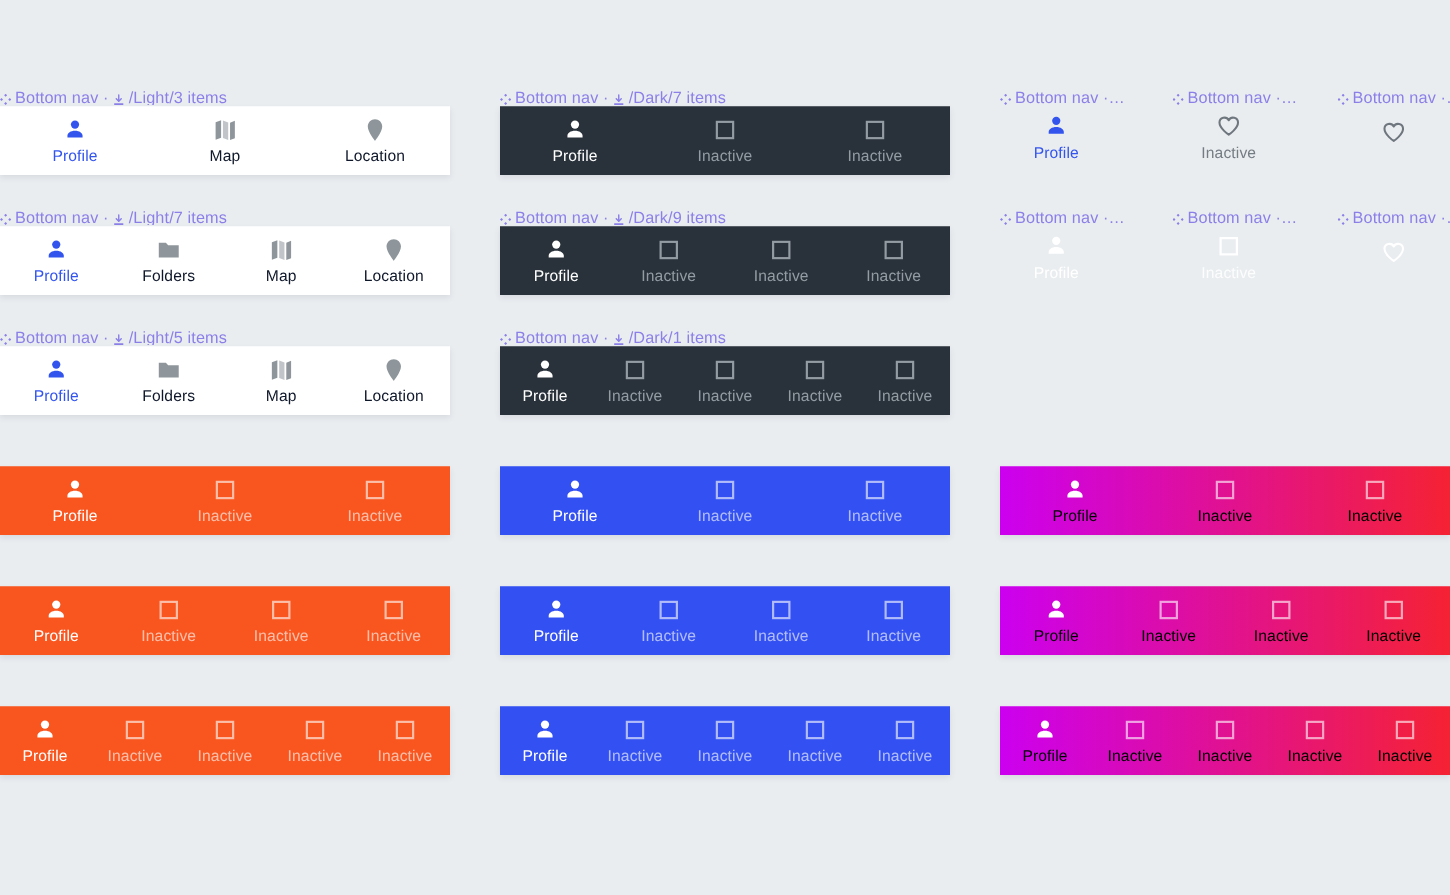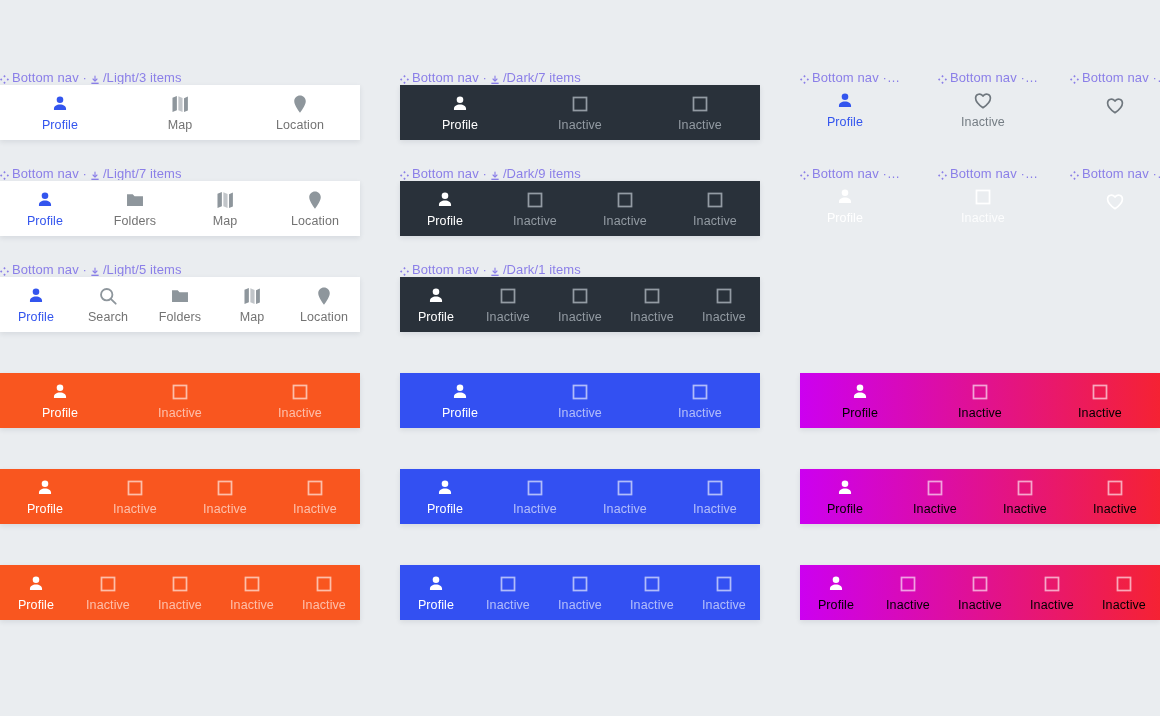--- a/index.html
+++ b/index.html
@@ -70,21 +70,21 @@
   .nav-lbl {
     font-size: 12.5px;
     line-height: 15px;
     white-space: nowrap;
     letter-spacing: .1px;
   }
 
   
   .tm-light { background: #ffffff; }
   .tm-light .nav-item.is-active .nav-lbl { color: #3355ee; }
-  .tm-light .nav-item.is-inactive .nav-lbl { color: #737373; }
+  .tm-light .nav-item.is-inactive .nav-lbl { color: #0f172a; }
 
   
   .tm-dark { background: #29313a; }
   .tm-dark .nav-item.is-active .nav-lbl { color: #ffffff; }
   .tm-dark .nav-item.is-inactive .nav-lbl { color: #939ba3; }
 
   
   .tm-solid .nav-item.is-active .nav-lbl { color: #ffffff; }
   .tm-solid .nav-item.is-inactive .nav-lbl { color: rgba(255,255,255,0.62); }
 
@@ -210,27 +210,20 @@
     </div>
     <div class="navbar tm-light" style="left: 0px; top: 277px; width: 360px; height: 55px;">
       <div class="nav-item is-active">
         <span class="nav-ico"><svg width="22" height="22" viewBox="0 0 24 24" fill="#3355ee">
             <circle cx="12" cy="7.3" r="3.6"></circle>
             <path d="M12 12.6c-3.8 0-6.6 2-6.6 4.3v1.6h13.2v-1.6c0-2.3-2.8-4.3-6.6-4.3z"></path>
           </svg></span>
         <span class="nav-lbl">Profile</span>
       </div>
       <div class="nav-item is-inactive">
-        <span class="nav-ico"><svg width="22" height="22" viewBox="0 0 24 24" fill="none" stroke="#8e969c" stroke-width="2" stroke-linecap="round">
-            <circle cx="10.6" cy="10.6" r="6.2"></circle>
-            <path d="M15.3 15.3 20.4 20.4"></path>
-          </svg></span>
-        <span class="nav-lbl">Search</span>
-      </div>
-      <div class="nav-item is-inactive">
         <span class="nav-ico"><svg width="22" height="22" viewBox="0 0 24 24" fill="#8e969c">
             <path d="M3.3 5.6h6.2l2 2.3h9.2v10.6H3.3z"></path>
           </svg></span>
         <span class="nav-lbl">Folders</span>
       </div>
       <div class="nav-item is-inactive">
         <span class="nav-ico"><svg width="22" height="22" viewBox="0 0 24 24" fill="#8e969c">
             <path d="M8.6 3.4 3.8 5.2v15.4l4.8-1.9V3.4z"></path>
             <path d="M10.2 3.6v15.3l4.6 1.8V5.4l-4.6-1.8z" opacity=".55"></path>
             <path d="M16.4 5.6v15.2l4.2-1.7V3.9l-4.2 1.7z"></path>

